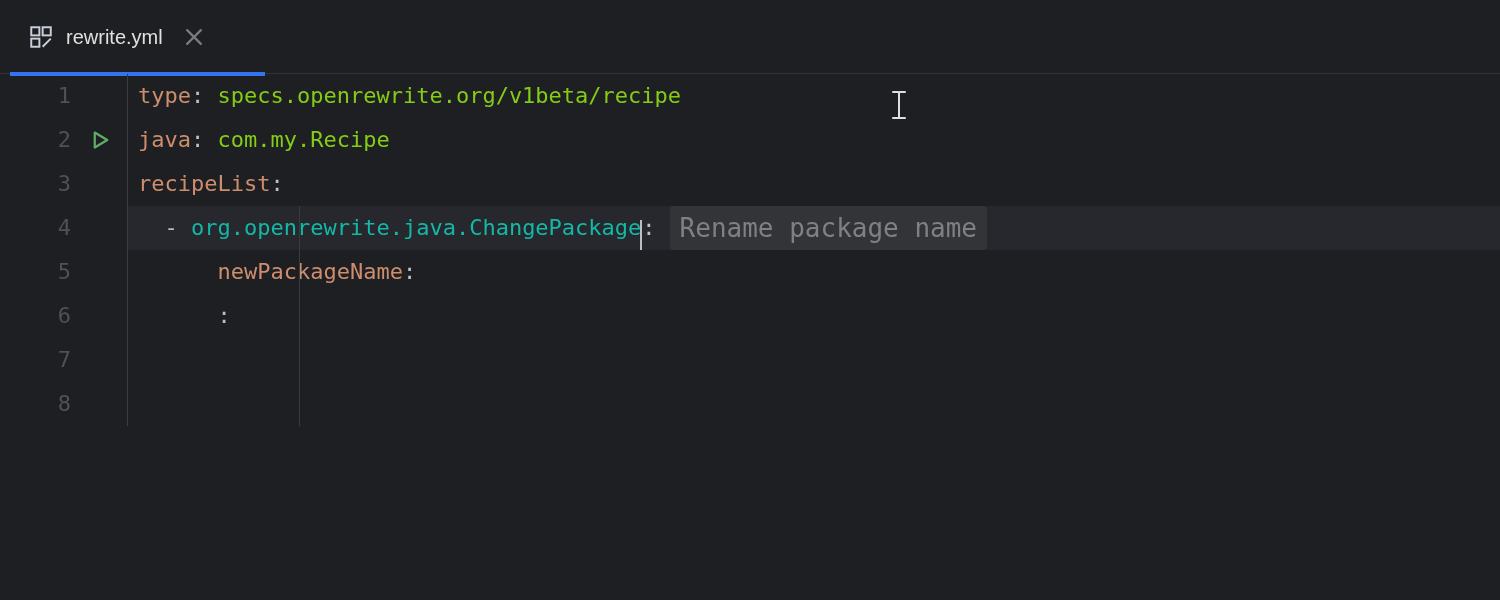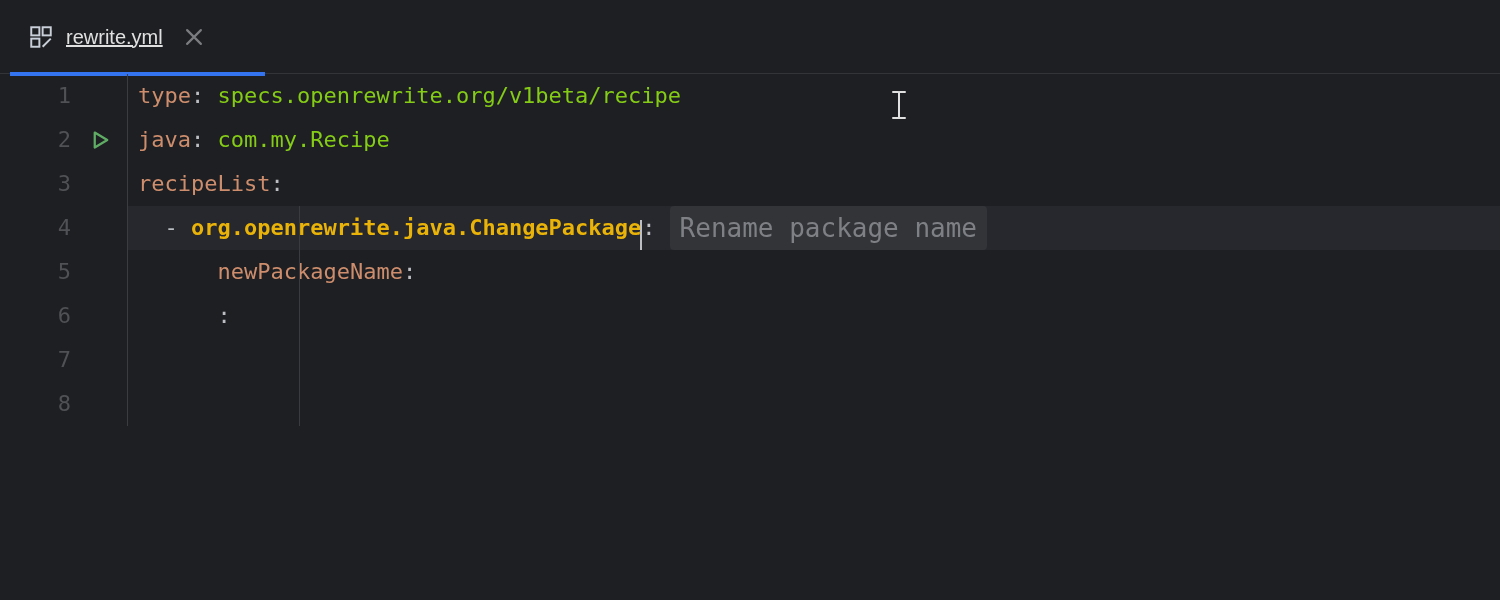--- a/index.html
+++ b/index.html
@@ -46,21 +46,20 @@
     }
     .file-icon svg {
       width: 26px;
       height: 26px;
     }
     .tab-title {
       color: #e0e0e0;
       font-family: -apple-system, 'Segoe UI', sans-serif;
       font-size: 20px;
       font-weight: 400;
-      text-decoration: underline;
     }
     .tab-close {
       width: 22px;
       height: 22px;
       display: flex;
       align-items: center;
       justify-content: center;
       color: #888;
       margin-left: 8px;
     }
@@ -110,22 +109,21 @@
     .key {
       color: #ce8e6d;
     }
     .colon {
       color: #bcbec4;
     }
     .value {
       color: #84cc16;
     }
     .custom-value {
-      color: #eab308;
-      font-weight: bold;
+      color: #14b8a6;
     }
     .dash {
       color: #bcbec4;
     }
     .highlight {
       background: #323438;
       color: #7e8085;
       padding: 0 10px;
       margin-left: 14px;
       border-radius: 4px;

